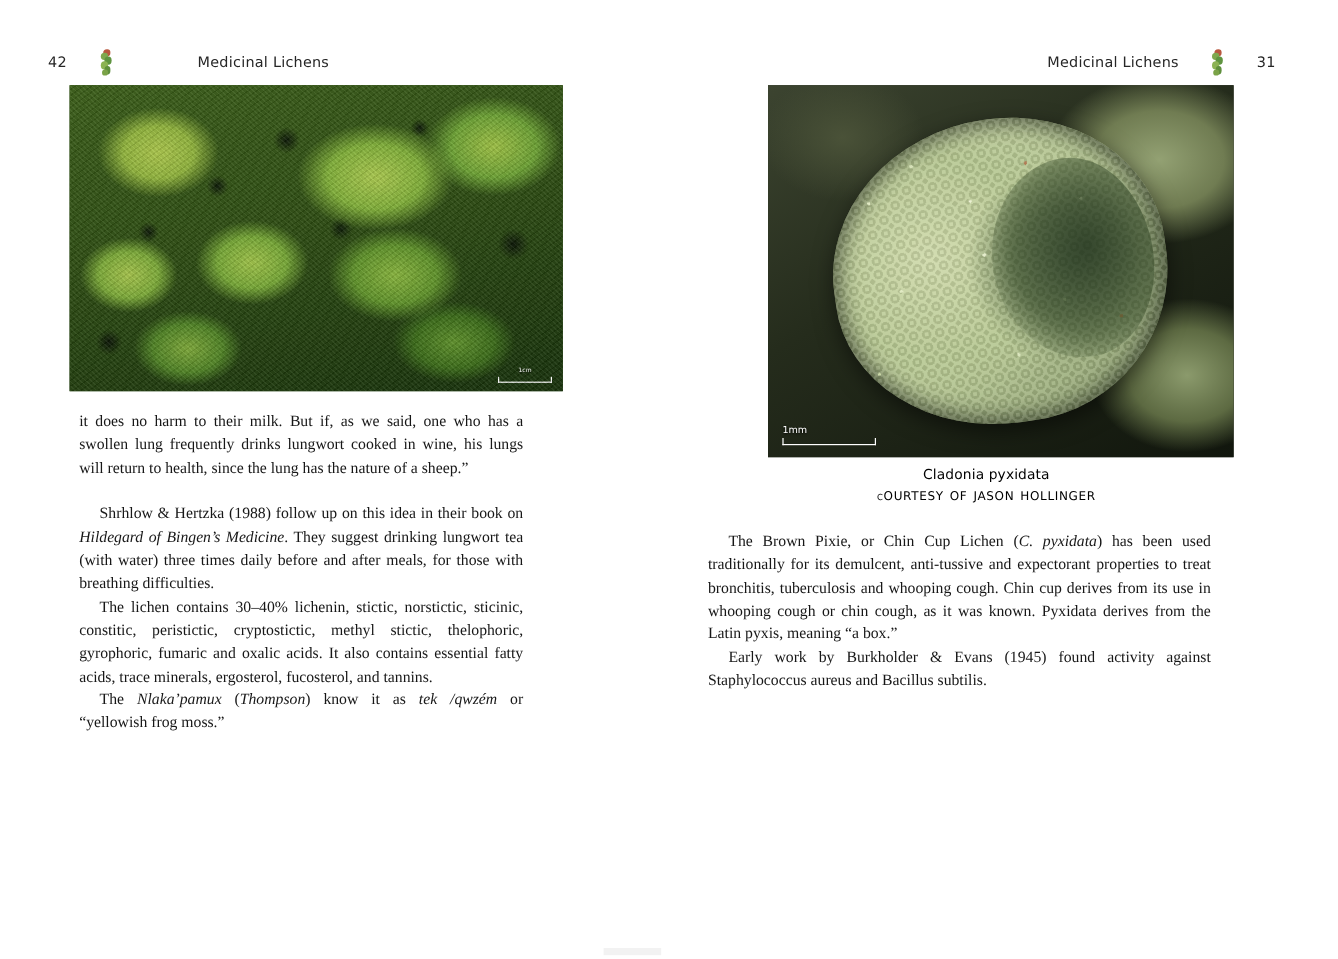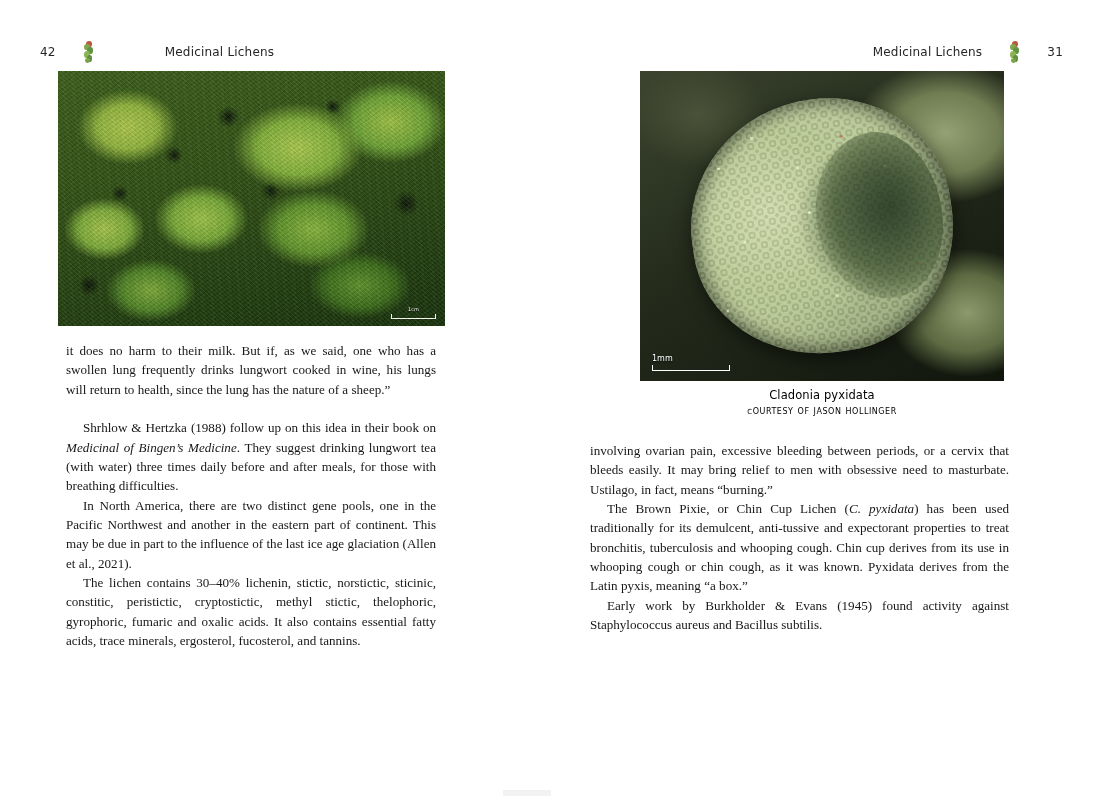--- a/index.html
+++ b/index.html
@@ -81,20 +81,21 @@
   .sprig .s5 { left: 4px;  top: 14px; width: 5px;  height: 7px;  background: #5f8f3d; }
   .sprig .s6 { left: 2px;  top: 17px; width: 5px;  height: 5px;  background: #7ba348; }
 
   
   .figure { position: absolute; }
 
   .photo {
     position: relative;
     overflow: hidden;
     background: #0c1406;
+    padding-left: 24px;
   }
 
   
   .photo-lungwort {
     background-color: #22400f;
     background-image:
       radial-gradient(ellipse 70px 52px at 18% 22%, #a9c44a 0%, #8fb23c 42%, rgba(60,96,22,0) 72%),
       radial-gradient(ellipse 88px 60px at 62% 30%, #a8c64d 0%, #7fae38 45%, rgba(46,84,18,0) 74%),
       radial-gradient(ellipse 74px 54px at 86% 20%, #9cbe43 0%, #6ba033 48%, rgba(40,76,16,0) 76%),
       radial-gradient(ellipse 62px 46px at 37% 58%, #9dc047 0%, #75a635 46%, rgba(38,72,14,0) 76%),
@@ -217,21 +218,21 @@
     font-family: "DejaVu Sans", "Liberation Sans", sans-serif;
     line-height: 1.32;
   }
   .caption .cap-species {
     display: block;
     font-size: 11.5px;
     letter-spacing: .1px;
   }
   .caption .cap-credit {
     display: block;
-    font-size: 11px;
+    font-size: 14px;
     letter-spacing: .55px;
     font-variant: small-caps;
     text-transform: lowercase;
     margin-top: 1px;
   }
   .caption .cap-credit::first-letter { font-size: 9.4px; }
 
   
   .col {
     position: absolute;
@@ -286,23 +287,23 @@
       <div class="photo photo-lungwort" style="width:387px; height:255px;">
         <span class="scalebar sb-lungwort">
           <span class="sb-label">1cm</span>
           <span class="sb-rule"></span>
         </span>
       </div>
     </div>
 
     <div class="col col-left">
       <p>it does no harm to their milk. But if, as we said, one who has a swollen lung frequently drinks lungwort cooked in wine, his lungs will return to health, since the lung has the nature of a sheep.”</p>
-      <p class="indent block-gap">Shrhlow &amp; Hertzka (1988) follow up on this idea in their book on <i>Medicinal of Bingen’s Medicine</i>. They suggest drinking lungwort tea (with water) three times daily before and after meals, for those with breathing difficulties.</p>
-      <p class="indent">In North America, there are two distinct gene pools, one in the Pacific Northwest and another in the eastern part of continent. This may be due in part to the influence of the last ice age glaciation (Allen et al., 2021).</p>
+      <p class="indent block-gap">Shrhlow &amp; Hertzka (1988) follow up on this idea in their book on <i>Hildegard of Bingen’s Medicine</i>. They suggest drinking lungwort tea (with water) three times daily before and after meals, for those with breathing difficulties.</p>
       <p class="indent">The lichen contains 30–40% lichenin, stictic, norstictic, sticinic, constitic, peristictic, cryptostictic, methyl stictic, thelophoric, gyrophoric, fumaric and oxalic acids. It also contains essential fatty acids, trace minerals, ergosterol, fucosterol, and tannins.</p>
+      <p class="indent">The <i>Nlaka’pamux</i> (<i>Thompson</i>) know it as <i>tek /qwzém</i> or “yellowish frog moss.”</p>
     </div>
   </div>
 
   <div class="page page-right">
 
     <div class="runhead runhead-right">
       <span class="title">Medicinal Lichens</span>
       <span class="sprig">
         <i class="s1"></i>
           <i class="s2"></i>
@@ -323,20 +324,19 @@
         </span>
       </div>
     </div>
 
     <div class="caption" style="left: 83px; top: 388px; width: 364px; color: #000000;">
       <span class="cap-species">Cladonia pyxidata</span>
       <span class="cap-credit">Courtesy of Jason Hollinger</span>
     </div>
 
     <div class="col col-right" style="left:33px;">
-      <p>involving ovarian pain, excessive bleeding between periods, or a cervix that bleeds easily. It may bring relief to men with obsessive need to masturbate. Ustilago, in fact, means “burning.”</p>
       <p class="indent">The Brown Pixie, or Chin Cup Lichen (<i>C. pyxidata</i>) has been used traditionally for its demulcent, anti-tussive and expectorant properties to treat bronchitis, tuberculosis and whooping cough. Chin cup derives from its use in whooping cough or chin cough, as it was known. Pyxidata derives from the Latin pyxis, meaning “a box.”</p>
       <p class="indent">Early work by Burkholder &amp; Evans (1945) found activity against Staphylococcus aureus and Bacillus subtilis.</p>
     </div>
   </div>
 
   <div class="bottom-mark"></div>
 </div>
 
 </body></html>

